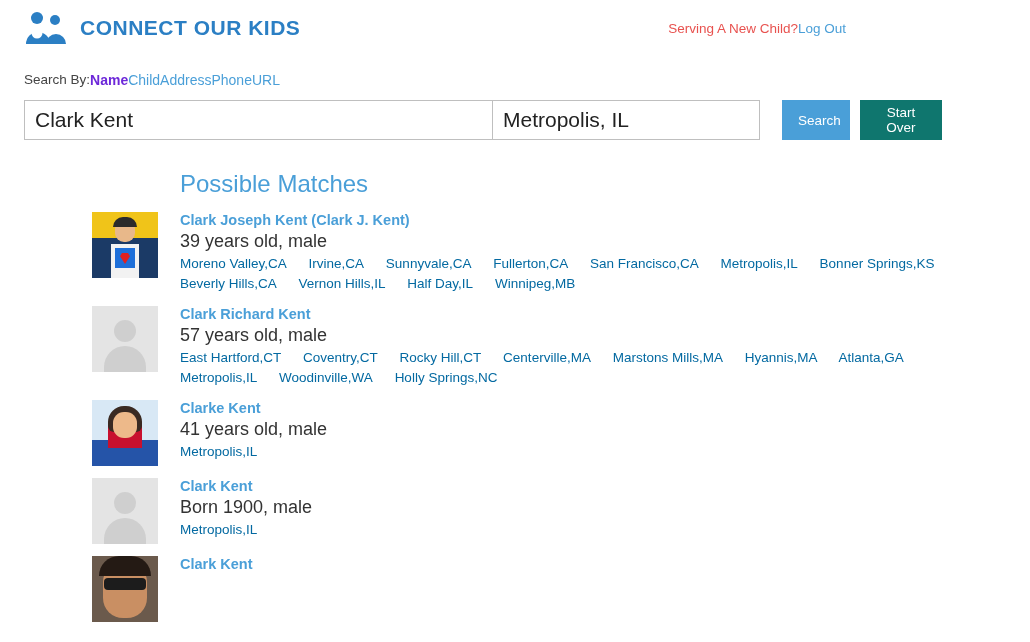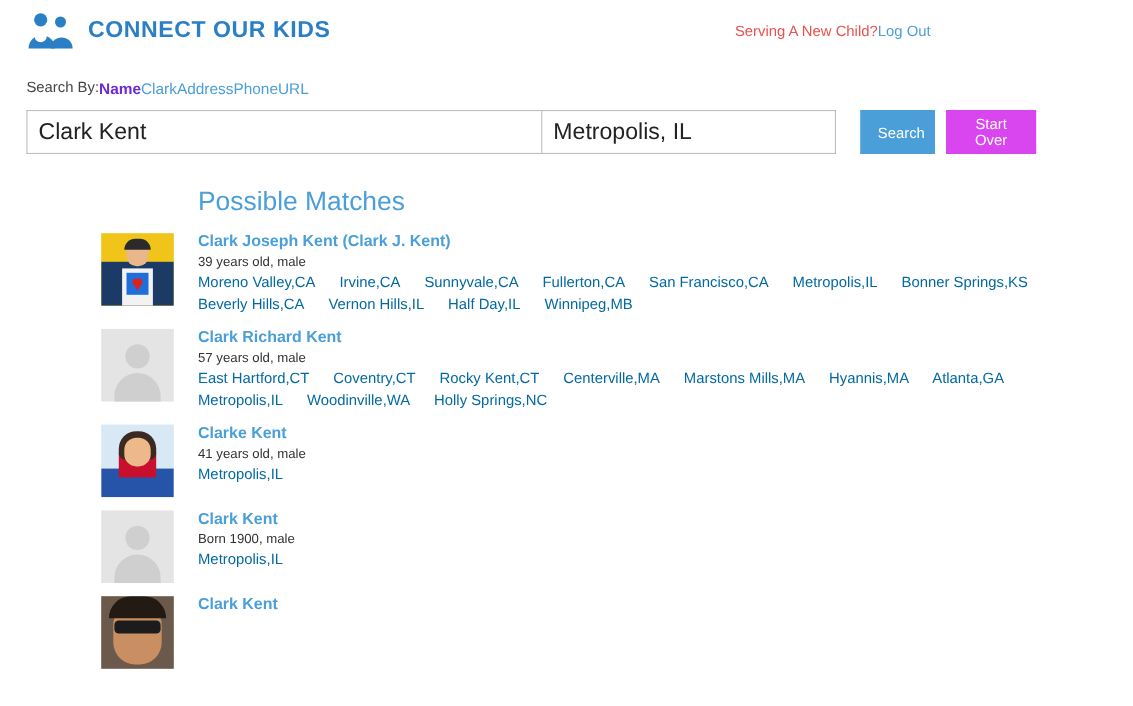--- a/index.html
+++ b/index.html
@@ -108,21 +108,21 @@
     cursor: pointer;
     padding: 0 16px;
     box-sizing: border-box;
   }
   .btn-search {
     background: #4a9fd8;
     margin-left: 22px;
     width: 68px;
   }
   .btn-startover {
-    background: #d946ef;
+    background: #0f766e;
     margin-left: 10px;
     width: 82px;
   }
 
   
   .results {
     padding: 30px 0 0 180px;
   }
   .results-title {
     font-size: 24px;
@@ -258,21 +258,21 @@
 
   .res-body { flex: 1 1 auto; min-width: 0; }
   .res-name {
     color: #4a9fd8;
     font-size: 14.5px;
     font-weight: bold;
     margin: 0 0 3px 0;
     cursor: pointer;
   }
   .res-meta {
-    font-size: 12px;
+    font-size: 18px;
     color: #333;
     margin: 0 0 2px 0;
   }
   .res-locs {
     font-size: 13.5px;
     color: #0369a1;
     line-height: 20px;
     max-width: 790px;
   }
   .res-locs span { margin-right: 18px; white-space: nowrap; }
@@ -295,21 +295,21 @@
   </div>
   <div class="header-right">
     <a class="serving-link" href="#">Serving A New Child?</a>
     <a class="logout-link" href="#">Log Out</a>
   </div>
 </div>
 
 <div class="searchby-row">
   <span class="searchby-label">Search By:</span>
   <span class="searchby-tab active">Name</span>
-  <span class="searchby-tab">Clark</span>
+  <span class="searchby-tab">Child</span>
   <span class="searchby-tab">Address</span>
   <span class="searchby-tab">Phone</span>
   <span class="searchby-tab">URL</span>
 </div>
 
 <div class="input-row">
   <input id="name-input" class="text-input" type="text" value="Clark Kent" style="">
   <input id="location-input" class="text-input" type="text" value="Metropolis, IL" style="">
   <button class="btn btn-search">Search</button>
   <button class="btn btn-startover">Start Over</button>
@@ -347,21 +347,21 @@
   </div>
 
   <div class="result-item">
     <div class="thumb placeholder"></div>
     <div class="res-body">
       <div class="res-name">Clark Richard Kent</div>
       <div class="res-meta">57 years old, male</div>
       <div class="res-locs">
         <span>East Hartford,CT</span>
         <span>Coventry,CT</span>
-        <span>Rocky Kent,CT</span>
+        <span>Rocky Hill,CT</span>
         <span>Centerville,MA</span>
         <span>Marstons Mills,MA</span>
         <span>Hyannis,MA</span>
         <span>Atlanta,GA</span>
         <span>Metropolis,IL</span>
         <span>Woodinville,WA</span>
         <span>Holly Springs,NC</span>
       </div>
     </div>
   </div>

